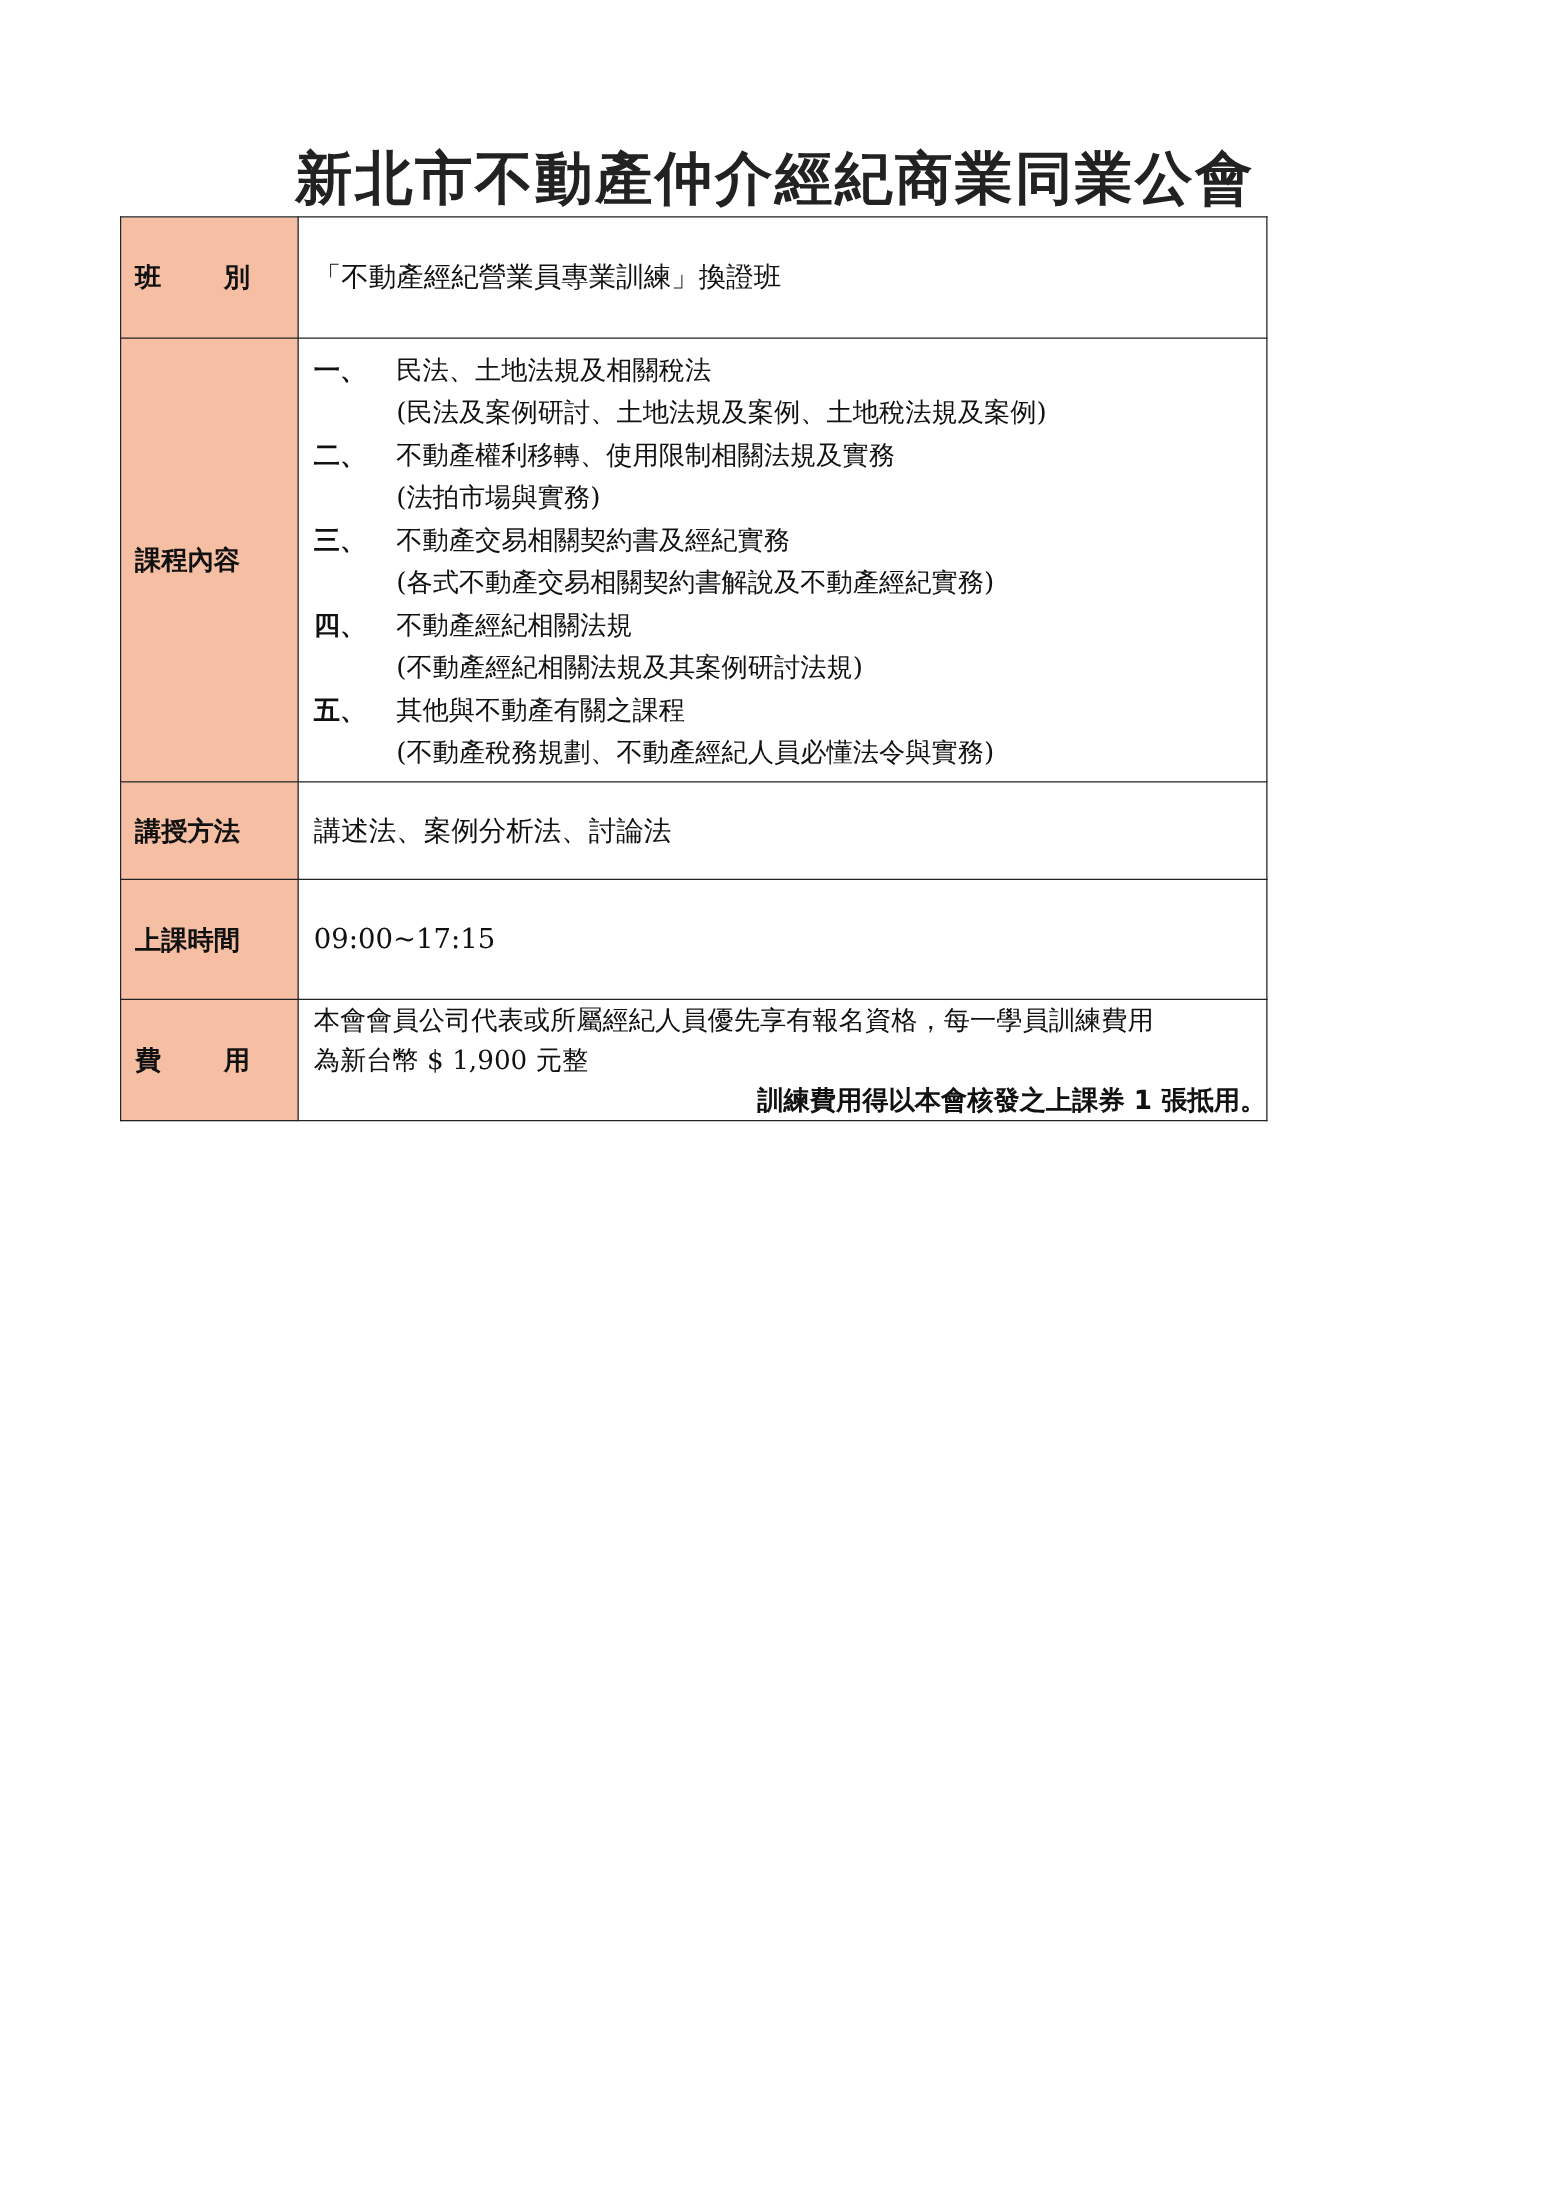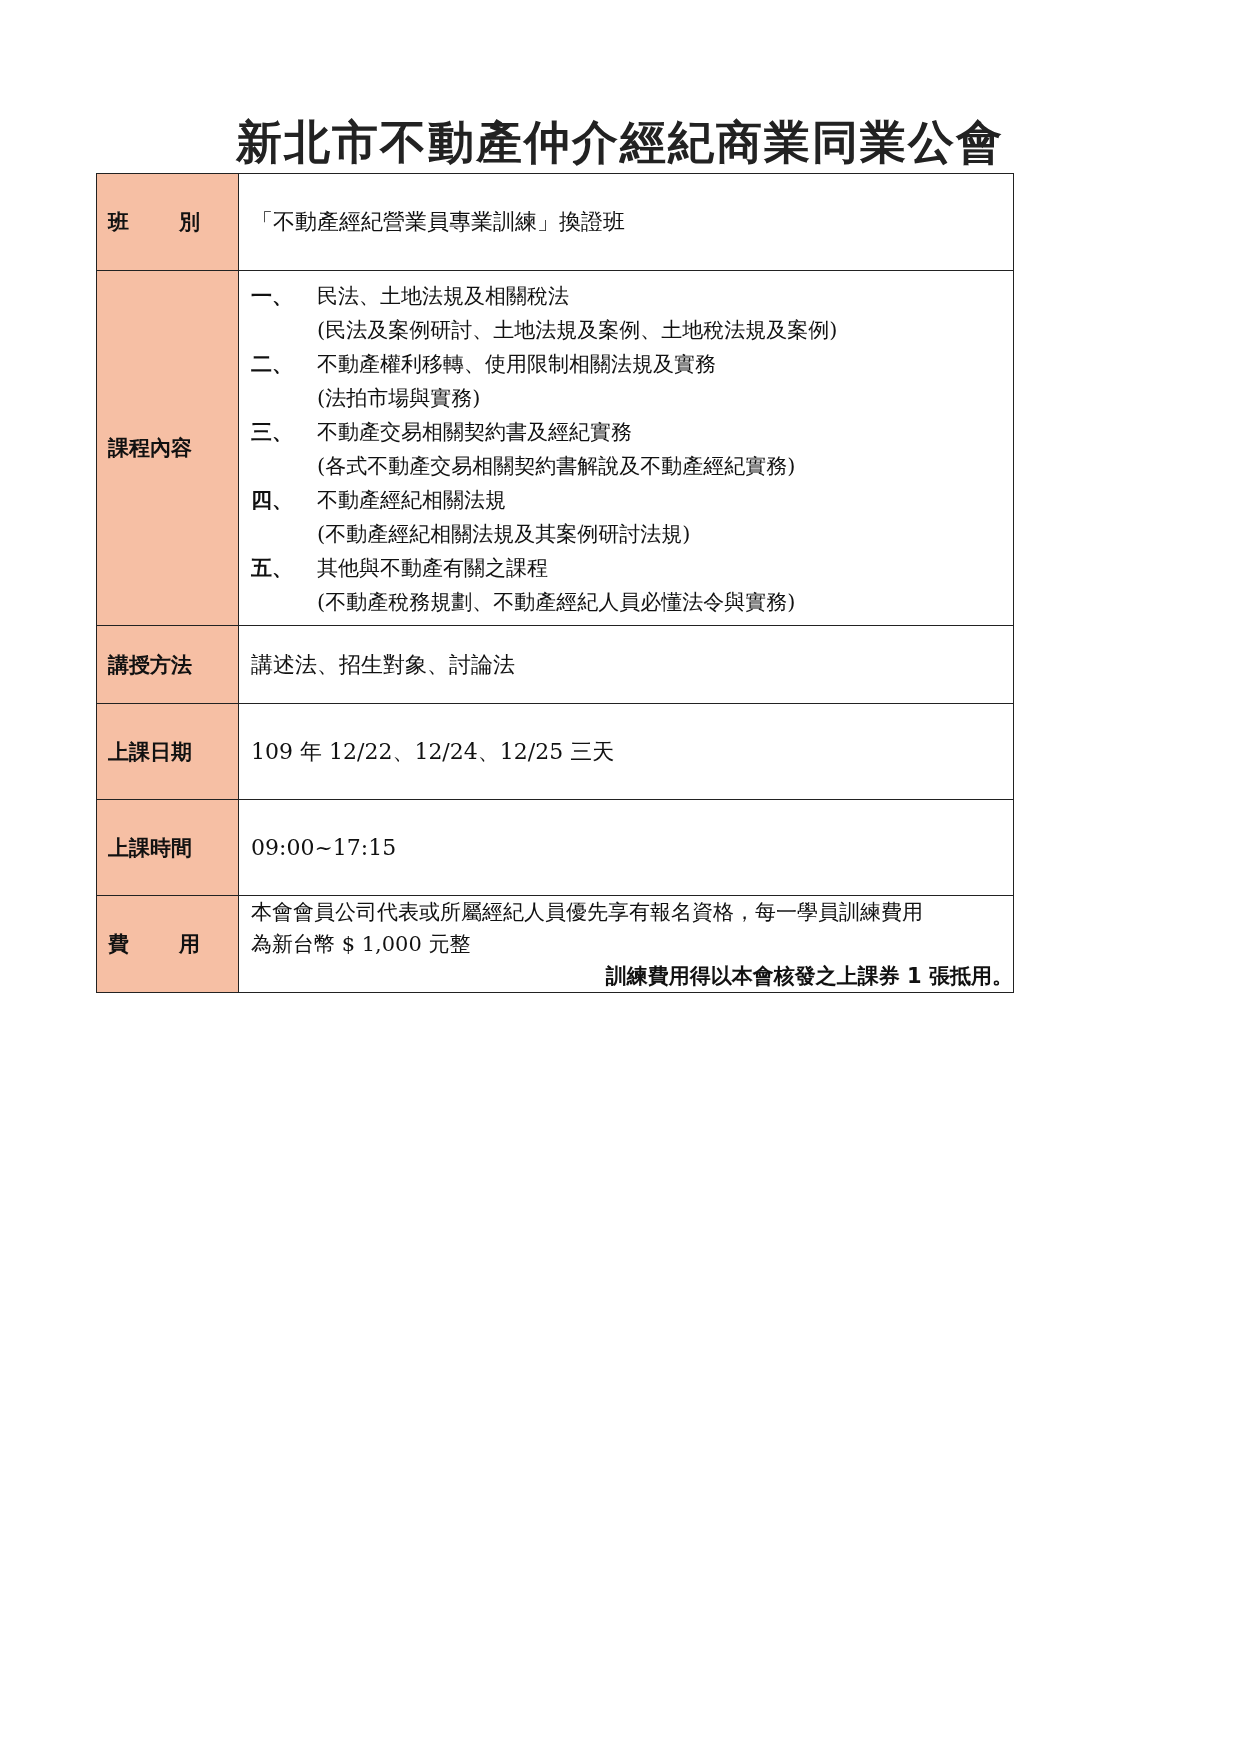--- a/index.html
+++ b/index.html
@@ -66,37 +66,33 @@
             <div class="course-item">
               <span class="course-num">五、</span>
               <span class="course-title">其他與不動產有關之課程</span>
             </div>
             <div class="course-sub">(不動產稅務規劃、不動產經紀人員必懂法令與實務)</div>
           </div>
     </td>
   </tr>
   <tr style="height:78px">
     <td class="lbl">講授方法</td>
-    <td class="val">講述法、招生對象、討論法</td>
-  </tr>
-  <tr style="height:96px">
-    <td class="lbl">上課日期</td>
-    <td class="val">109 年 12/22、12/24、12/25 三天</td>
+    <td class="val">講述法、案例分析法、討論法</td>
   </tr>
   <tr style="height:96px">
     <td class="lbl">上課時間</td>
     <td class="val">09:00~17:15</td>
   </tr>
   <tr style="height:96px">
     <td class="lbl spread">
           <span>
             <b>費</b>
             <b>用</b>
           </span>
         </td>
     <td class="val">
       <div class="fee-line">本會會員公司代表或所屬經紀人員優先享有報名資格，每一學員訓練費用</div>
-      <div class="fee-line">為新台幣 $ 1,000 元整</div>
+      <div class="fee-line">為新台幣 $ 1,900 元整</div>
       <div class="fee-line fee-bold">訓練費用得以本會核發之上課券 1 張抵用。</div>
     </td>
   </tr>
 </tbody>
   </table>
 
 </body></html>

